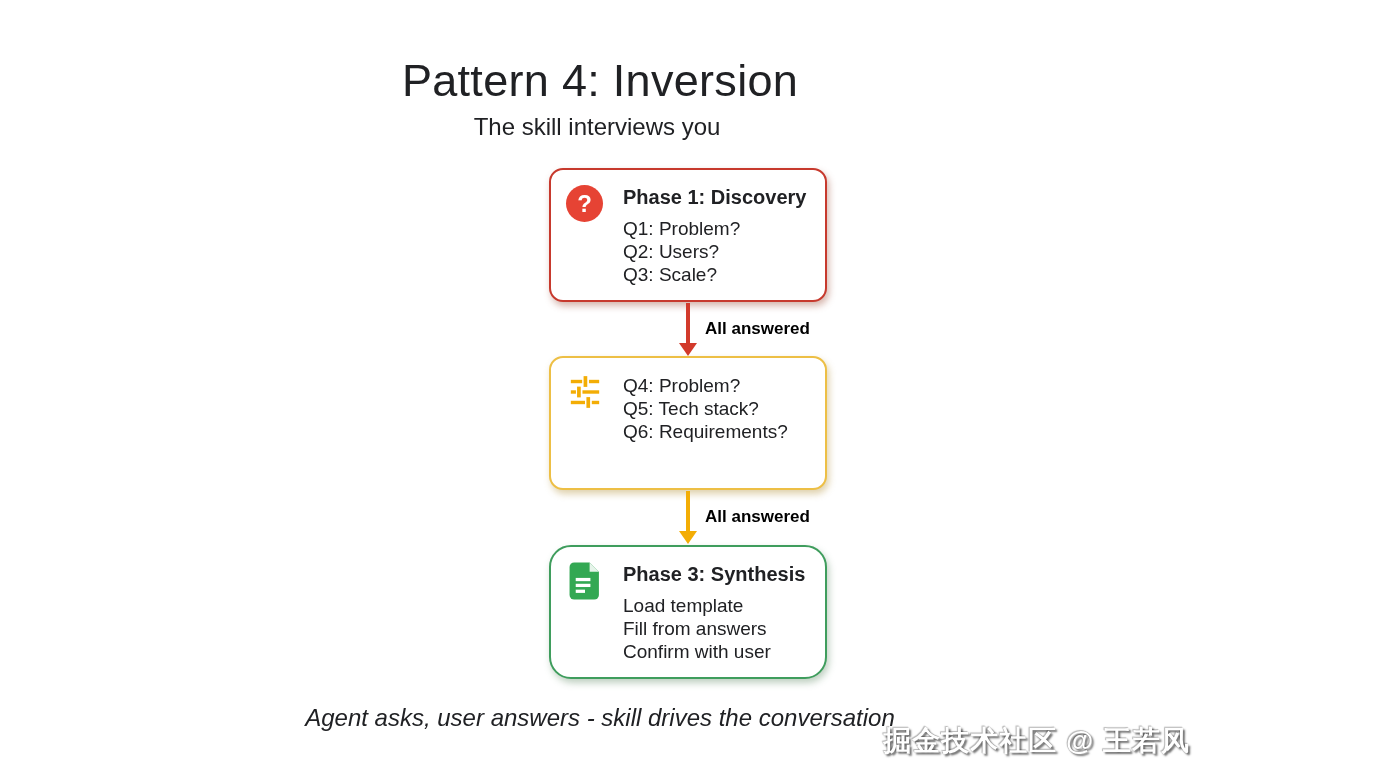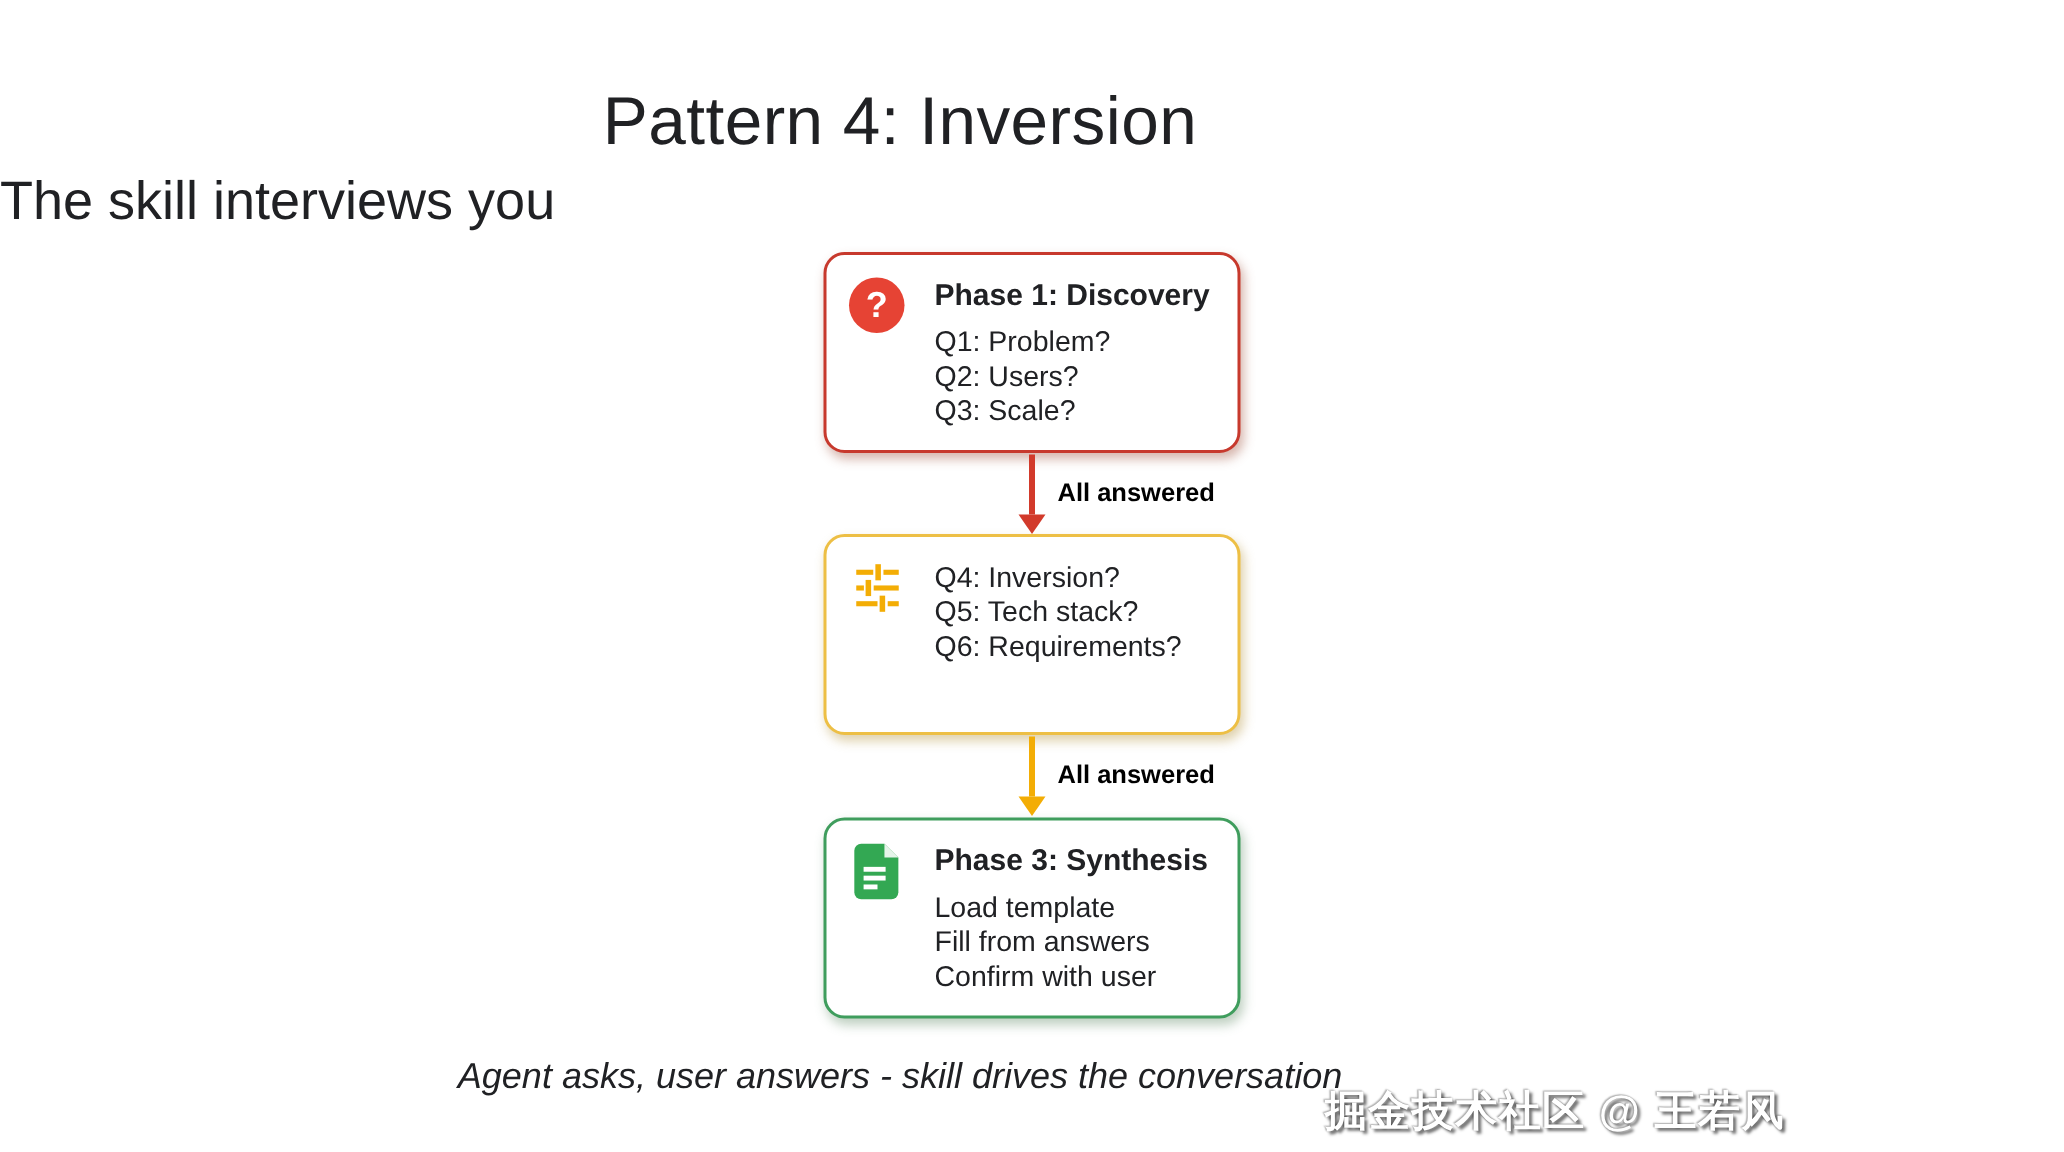--- a/index.html
+++ b/index.html
@@ -12,30 +12,30 @@
     color:#202124;
   }
   .page-title{
     position:absolute;top:55px;left:0;right:0;
     margin:0;text-align:center;
     font-size:45px;font-weight:500;color:#202124;
     letter-spacing:0.3px;
   }
   .page-subtitle{
     position:absolute;top:113px;left:0;right:6px;
-    font-size:36px;font-weight:400;color:#202124;
+    text-align:center;font-size:24px;font-weight:400;color:#202124;
   }
   .phase-box{
     position:absolute;left:549px;width:278px;height:134px;
     background:#ffffff;border:2px solid;border-radius:14px;
     box-sizing:border-box;
   }
   .phase-red{top:168px;border-color:#c7392d;box-shadow:2px 4px 7px rgba(165,92,72,0.45);}
   .phase-yellow{top:356px;border-color:#edbf45;box-shadow:2px 4px 7px rgba(185,152,72,0.45);}
-  .phase-green{top:545px;border-color:#3f9d5d;box-shadow:2px 4px 7px rgba(112,150,118,0.45);}
+  .phase-green{top:545px;border-color:#3f9d5d;box-shadow:2px 4px 7px rgba(112,150,118,0.45);border-radius:22px;}
   .phase-icon{position:absolute;left:15px;top:15px;width:37px;height:37px;
     display:flex;align-items:center;justify-content:center;}
   .help-circle{
     width:37px;height:37px;border-radius:50%;
     background:#e64334;color:#ffffff;
     display:flex;align-items:center;justify-content:center;
     font-size:24px;font-weight:700;
   }
   .phase-content{position:absolute;left:72px;top:16px;}
   .phase-title{font-size:20px;font-weight:700;margin-bottom:8px;color:#202124;}
@@ -101,21 +101,21 @@
         <rect x="14.8" y="3.4" width="7.2" height="2.4"></rect>
         <rect x="2" y="10.8" width="3.6" height="2.4"></rect>
         <rect x="6.4" y="8.2" width="2.6" height="7.6"></rect>
         <rect x="10.2" y="10.8" width="11.8" height="2.4"></rect>
         <rect x="2" y="18.2" width="10" height="2.4"></rect>
         <rect x="13" y="15.6" width="2.6" height="7.6"></rect>
         <rect x="16.8" y="18.2" width="5.2" height="2.4"></rect>
       </svg>
     </div>
     <div class="phase-content">
-      <div class="phase-line">Q4: Inversion?</div>
+      <div class="phase-line">Q4: Problem?</div>
       <div class="phase-line">Q5: Tech stack?</div>
       <div class="phase-line">Q6: Requirements?</div>
     </div>
   </div>
 
   <div class="connector connector-2">
     <div class="stem"></div>
     <div class="head"></div>
     <span class="connector-label">All answered</span>
   </div>

